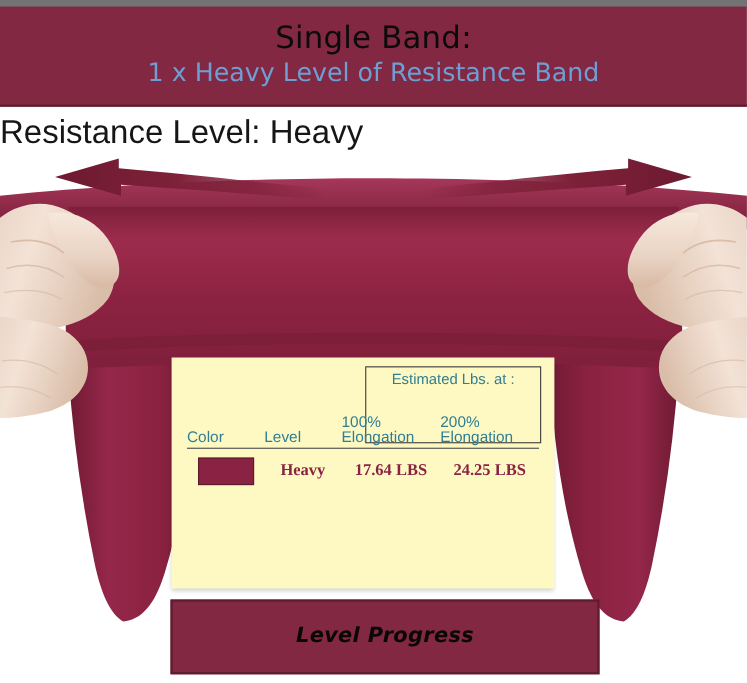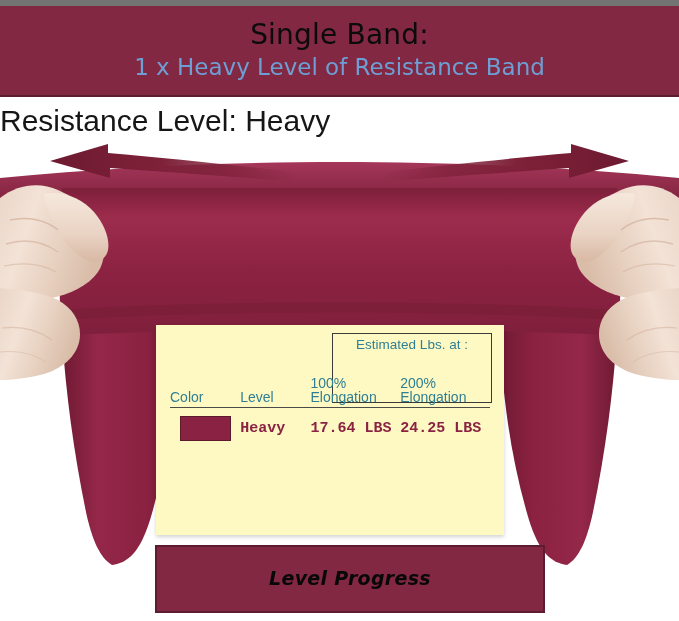--- a/index.html
+++ b/index.html
@@ -178,21 +178,22 @@
   .swatch {
     width: 49px;
     height: 23px;
     background: #8a2343;
     border: 1px solid #5c1a2d;
   }
   .data-cell {
     color: #8a2343;
     font-size: 15px;
     font-weight: bold;
-    font-family: Liberation Mono, monospace;
+    text-align: center;
+    font-family: Liberation Serif, serif;
   }
   .note-text {
     position: absolute;
     left: 22px;
     top: 128px;
     width: 310px;
     color: #131313;
     font-size: 15.5px;
     line-height: 1.33;
     font-family: "Liberation Sans", sans-serif;

